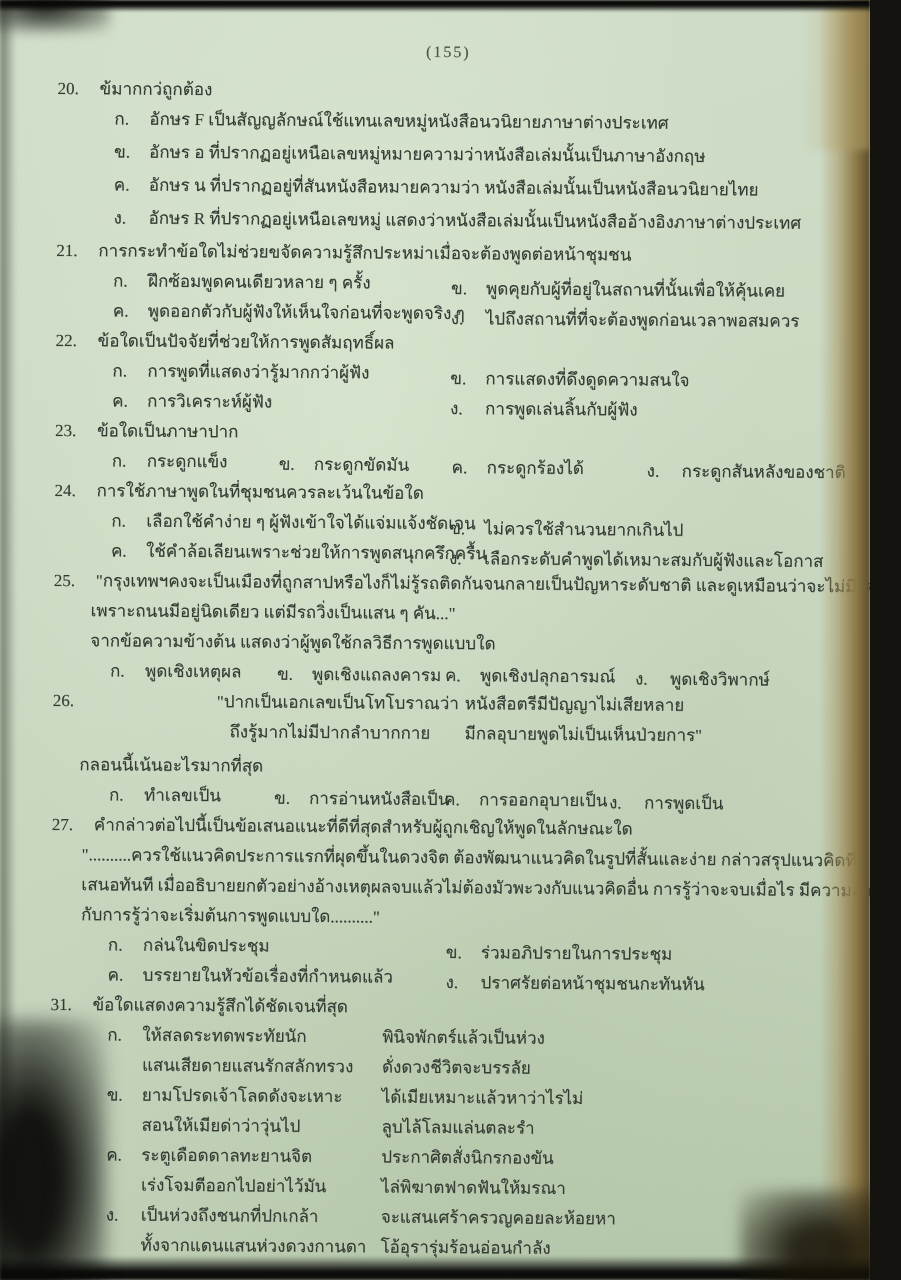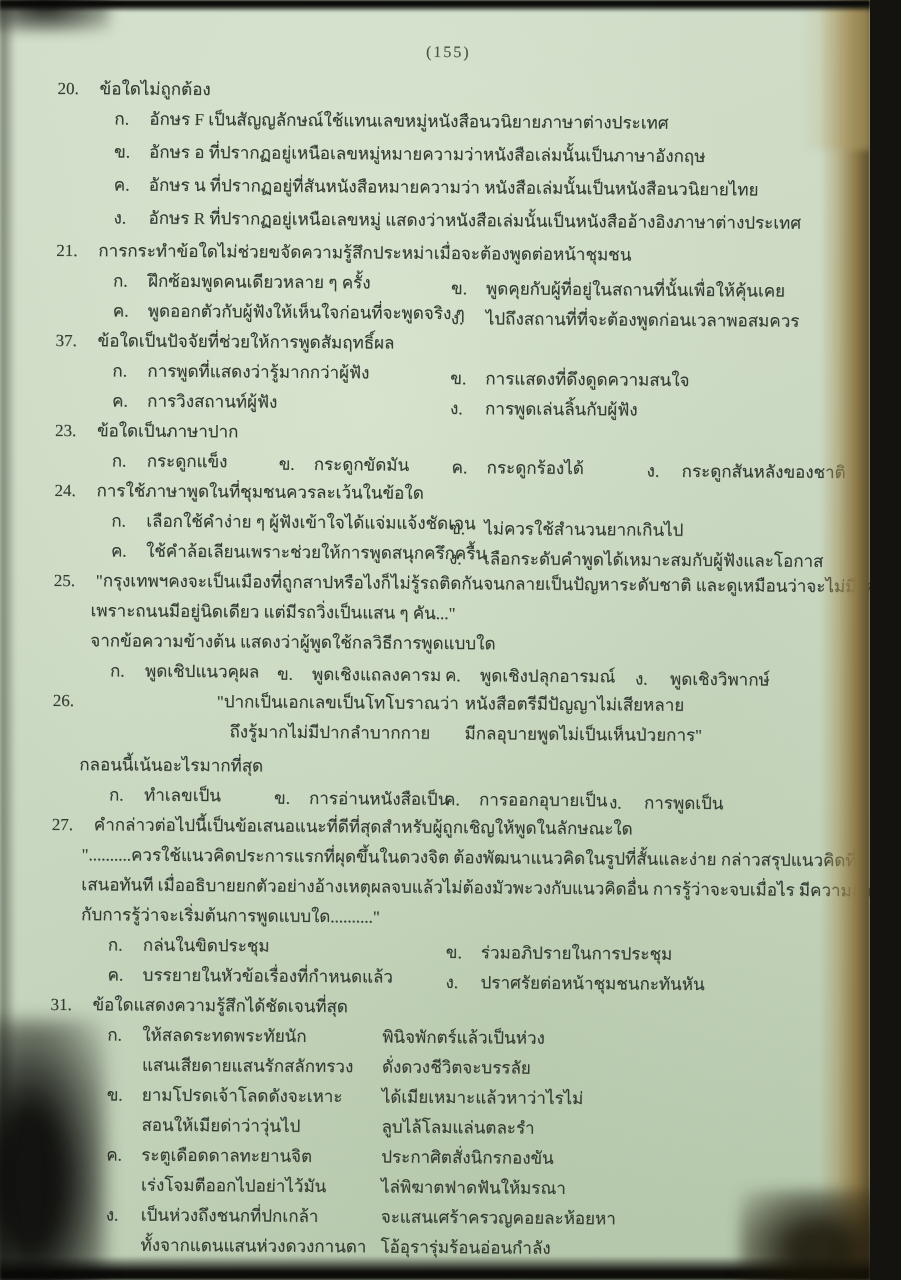--- a/index.html
+++ b/index.html
@@ -66,21 +66,21 @@
 </head>
 <body>
 
 <div class="page">
   <div class="content">
 
     <div class="pageno">(155)</div>
 
     <div class="qrow">
       <span class="qnum">20.</span>
-      <span class="qtext">ข้อใดไม่ถูกต้อง</span>
+      <span class="qtext">ข้มากกว่ถูกต้อง</span>
     </div>
     <div class="optblock q20opts">
       <div class="opt">
           <span class="letter">ก.</span>
           <span>อักษร  F  เป็นสัญญลักษณ์ใช้แทนเลขหมู่หนังสือนวนิยายภาษาต่างประเทศ</span>
         </div>
       <div class="opt">
           <span class="letter">ข.</span>
           <span>อักษร  อ  ที่ปรากฏอยู่เหนือเลขหมู่หมายความว่าหนังสือเล่มนั้นเป็นภาษาอังกฤษ</span>
         </div>
@@ -111,35 +111,35 @@
           <span class="letter">ค.</span>
           <span>พูดออกตัวกับผู้ฟังให้เห็นใจก่อนที่จะพูดจริง ๆ</span>
         </div>
       <div class="opt col-r">
           <span class="letter">ง.</span>
           <span>ไปถึงสถานที่ที่จะต้องพูดก่อนเวลาพอสมควร</span>
         </div>
     </div>
 
     <div class="qrow">
-      <span class="qnum">37.</span>
+      <span class="qnum">22.</span>
       <span class="qtext">ข้อใดเป็นปัจจัยที่ช่วยให้การพูดสัมฤทธิ์ผล</span>
     </div>
     <div class="grid2">
       <div class="opt">
           <span class="letter">ก.</span>
           <span>การพูดที่แสดงว่ารู้มากกว่าผู้ฟัง</span>
         </div>
       <div class="opt col-r">
           <span class="letter">ข.</span>
           <span>การแสดงที่ดึงดูดความสนใจ</span>
         </div>
       <div class="opt">
           <span class="letter">ค.</span>
-          <span>การวิงสถานท์ผู้ฟัง</span>
+          <span>การวิเคราะห์ผู้ฟัง</span>
         </div>
       <div class="opt col-r">
           <span class="letter">ง.</span>
           <span>การพูดเล่นลิ้นกับผู้ฟัง</span>
         </div>
     </div>
 
     <div class="qrow">
       <span class="qnum">23.</span>
       <span class="qtext">ข้อใดเป็นภาษาปาก</span>
@@ -188,21 +188,21 @@
 
     <div class="qrow">
       <span class="qnum">25.</span>
       <span class="qtext">"กรุงเทพฯคงจะเป็นเมืองที่ถูกสาปหรือไงก็ไม่รู้รถติดกันจนกลายเป็นปัญหาระดับชาติ   และดูเหมือนว่าจะไม่มีใครแก้ได้</span>
     </div>
     <div class="q25quote">เพราะถนนมีอยู่นิดเดียว  แต่มีรถวิ่งเป็นแสน ๆ  คัน..."</div>
     <div class="q25quote">จากข้อความข้างต้น  แสดงว่าผู้พูดใช้กลวิธีการพูดแบบใด</div>
     <div class="opts4 q25o">
       <span class="o o1">
           <span class="letter">ก.</span>
-          <span>พูดเชิปแนวคุผล</span>
+          <span>พูดเชิงเหตุผล</span>
         </span>
       <span class="o o2 d1">
           <span class="letter">ข.</span>
           <span>พูดเชิงแถลงคารม</span>
         </span>
       <span class="o o3 d1">
           <span class="letter">ค.</span>
           <span>พูดเชิงปลุกอารมณ์</span>
         </span>
       <span class="o d2">

